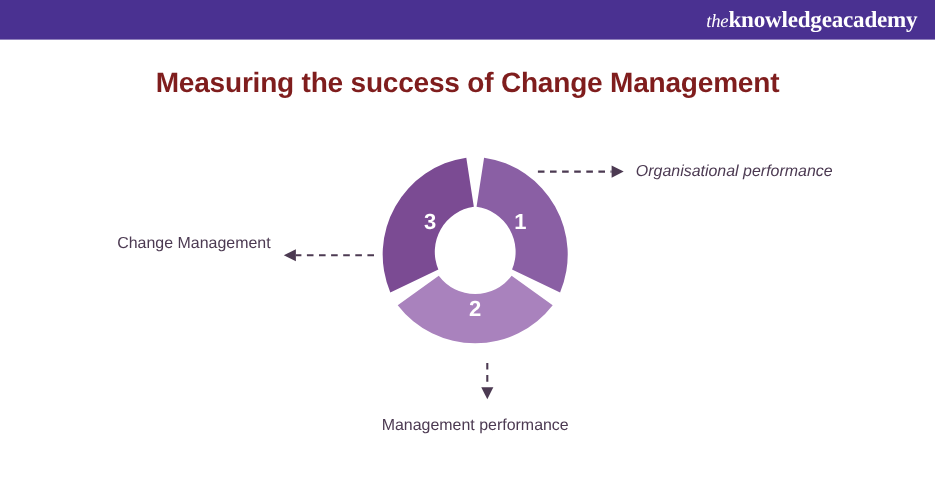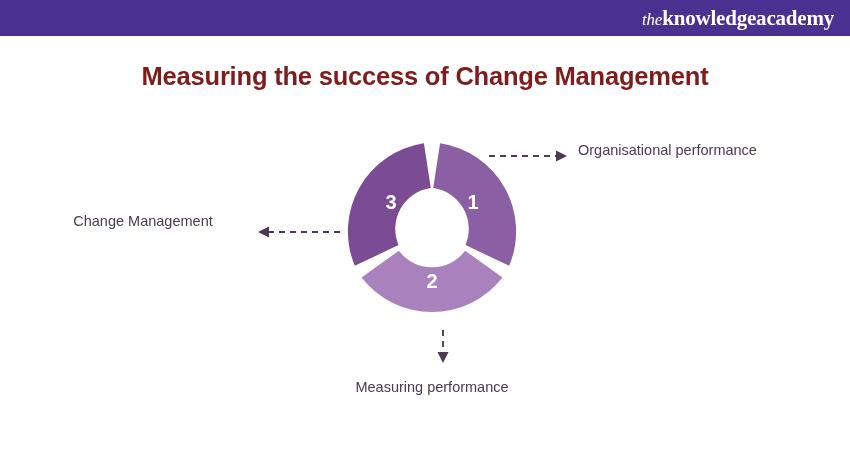--- a/index.html
+++ b/index.html
@@ -107,29 +107,30 @@
   
   .callout {
     position: absolute;
     color: #4c3a52;
     font-size: 14.5px;
     font-weight: 400;
     line-height: 1.5;
   }
   .callout-right {
     left: 578px;
-    top: 140px;
+    top: 146px;
     text-align: left;
     white-space: nowrap;
+    font-style: italic;
   }
   .callout-left {
     left: 40px;
     top: 211px;
     width: 206px;
-    text-align: center;
+    text-align: right;
   }
   .callout-bottom {
     left: 300px;
     top: 377px;
     width: 264px;
     text-align: center;
     white-space: nowrap;
   }
 </style>
 </head>
@@ -177,15 +178,15 @@
       <polygon class="conn-head" points="437.5,352 448.5,352 443,363"></polygon>
     </g>
   </svg>
 
   <div class="callout callout-right">Organisational performance</div>
 
   <div class="callout callout-left">
     <div>Change Management</div>
   </div>
 
-  <div class="callout callout-bottom">Measuring performance</div>
+  <div class="callout callout-bottom">Management performance</div>
 
 </div>
 
 </body></html>

